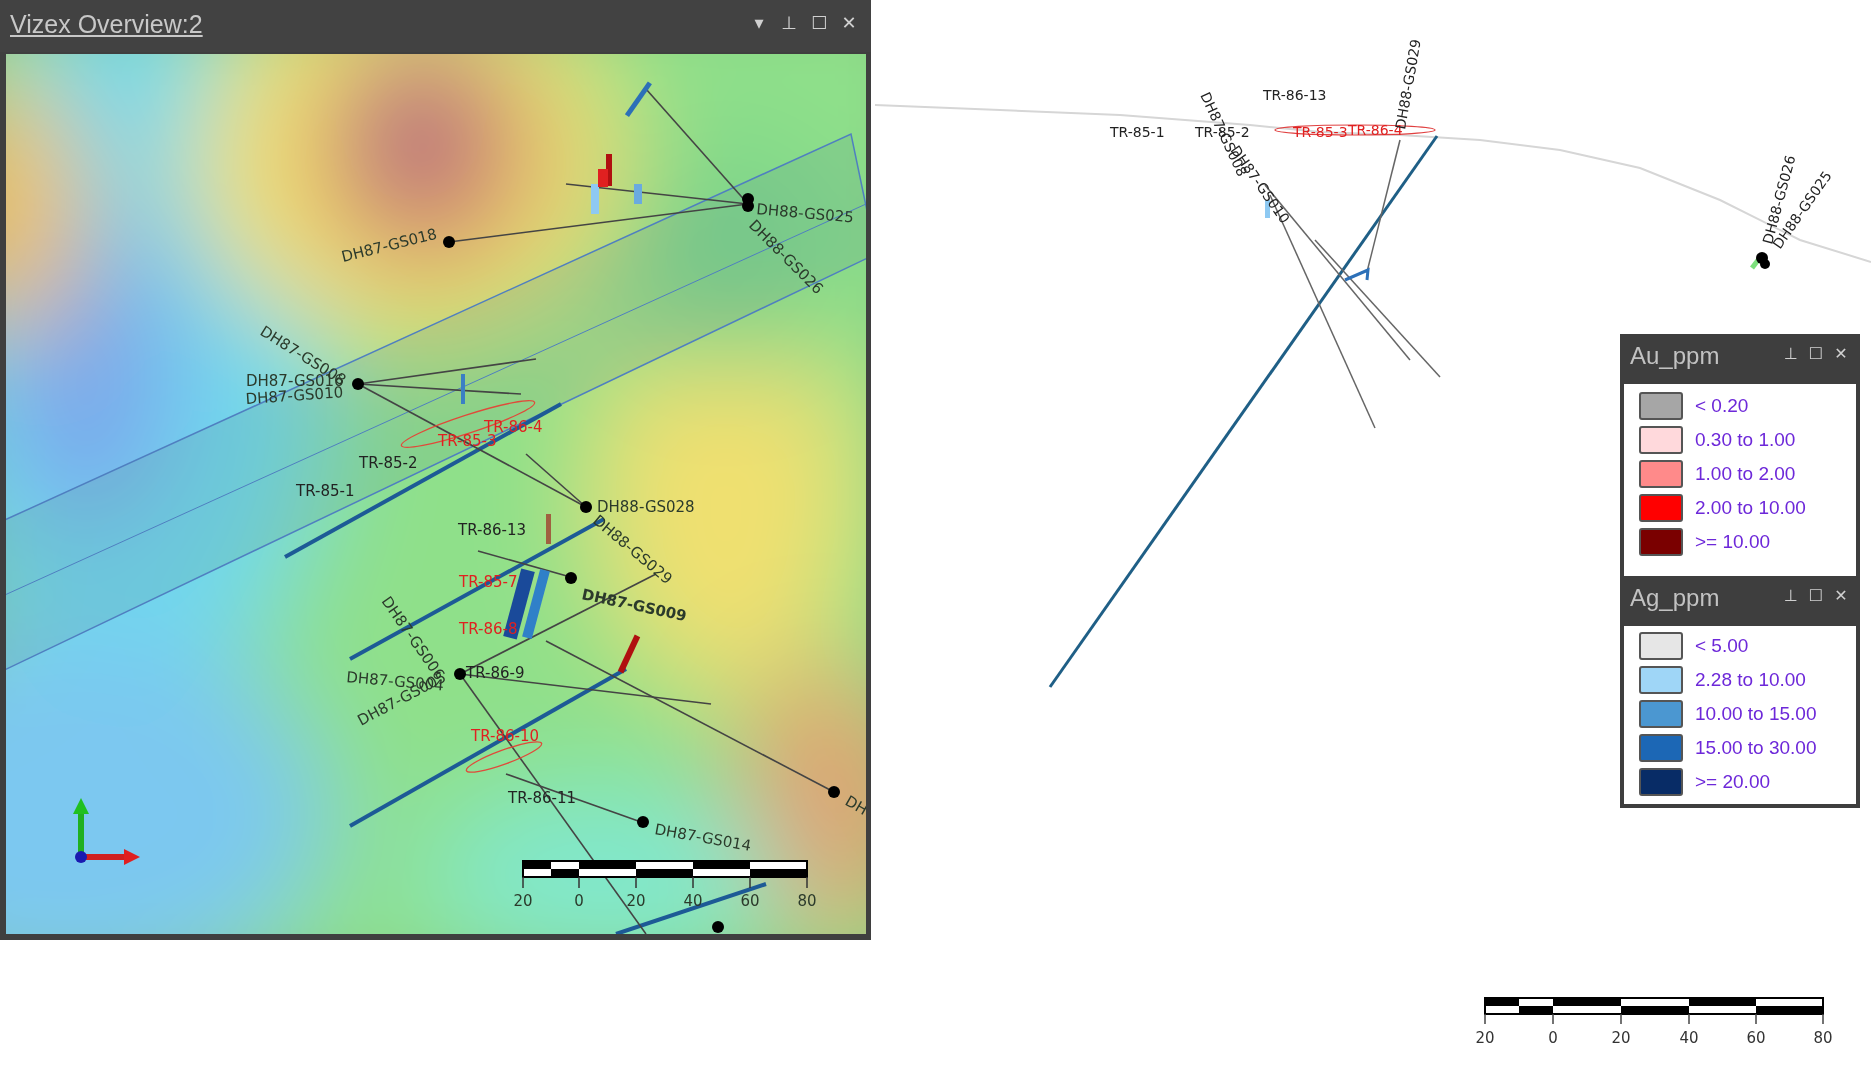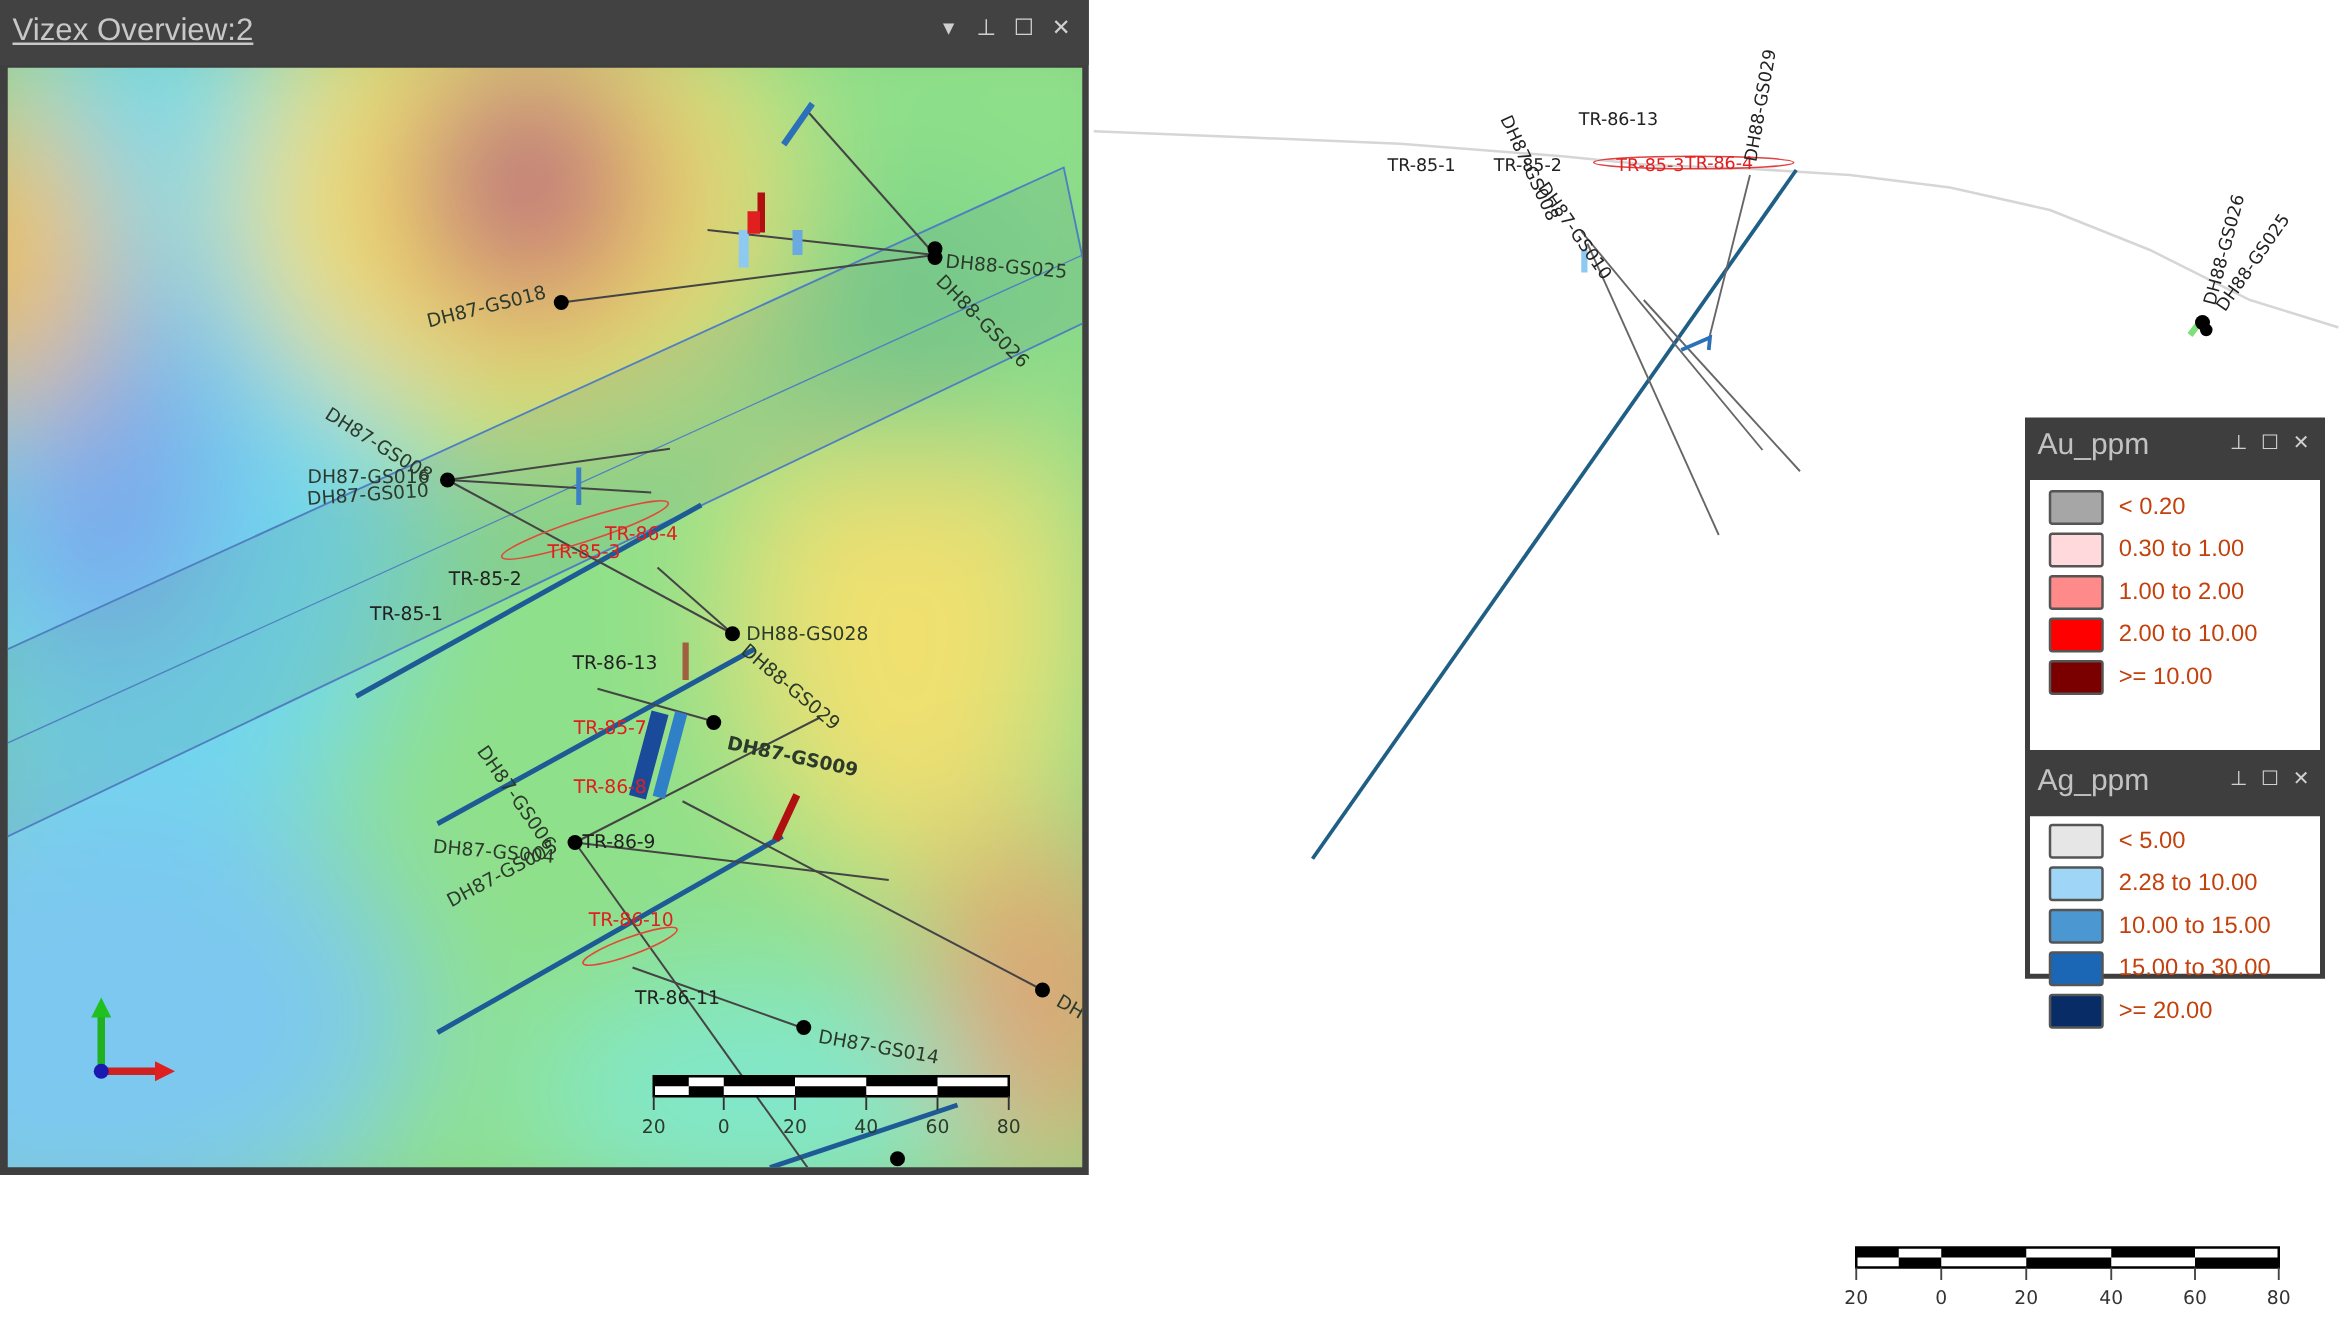--- a/index.html
+++ b/index.html
@@ -12,21 +12,21 @@
   .mapview{position:absolute;left:6px;top:54px;width:860px;height:880px;overflow:hidden;}
   svg text{font-family:"DejaVu Sans",sans-serif;}
   .legend{position:absolute;left:1620px;width:240px;background:#3e3e3e;box-sizing:border-box;}
   .legend .lhead{height:46px;position:relative;}
   .legend .lhead .ltitle{position:absolute;left:10px;top:8px;font-size:24px;color:#c2c2c2;font-family:"Liberation Sans",sans-serif;}
   .legend .lbtns{position:absolute;right:10px;top:10px;display:flex;gap:7px;}
   .legend .lbtn{color:#d0d0d0;font-size:16px;width:18px;text-align:center;cursor:pointer;}
   .legend .lbody{position:absolute;left:4px;top:50px;right:4px;bottom:4px;background:#fff;}
   .lrow{position:absolute;left:15px;height:30px;display:flex;align-items:center;}
   .swatch{width:44px;height:28px;border:2px solid #555;border-radius:3px;box-sizing:border-box;}
-  .lrow .ltext{margin-left:12px;font-size:19px;color:#c2410c;font-family:"Liberation Sans",sans-serif;}
+  .lrow .ltext{margin-left:12px;font-size:19px;color:#6d28d9;font-family:"Liberation Sans",sans-serif;}
 </style>
 </head>
 <body>
 
 <div class="panel">
   <div class="titlebar">
     <span class="title">Vizex Overview:2</span>
     <div class="tb-btns">
       <span class="tb-btn"><span>▾</span></span>
       <span class="tb-btn"><span>⊥</span></span>
@@ -265,21 +265,21 @@
         <div class="swatch" style="background:#ff0000"></div>
         <span class="ltext">2.00 to 10.00</span>
       </div>
     <div class="lrow" style="top:143px">
         <div class="swatch" style="background:#7a0000"></div>
         <span class="ltext">&gt;= 10.00</span>
       </div>
   </div>
 </div>
 
-<div class="legend" style="top:603px;height:180px;">
+<div class="legend" style="top:576px;height:232px;">
   <div class="lhead">
     <span class="ltitle">Ag_ppm</span>
     <div class="lbtns">
       <span class="lbtn"><span>⊥</span></span>
       <span class="lbtn"><span>☐</span></span>
       <span class="lbtn"><span>✕</span></span>
     </div>
   </div>
   <div class="lbody">
     <div class="lrow" style="top:5px">

